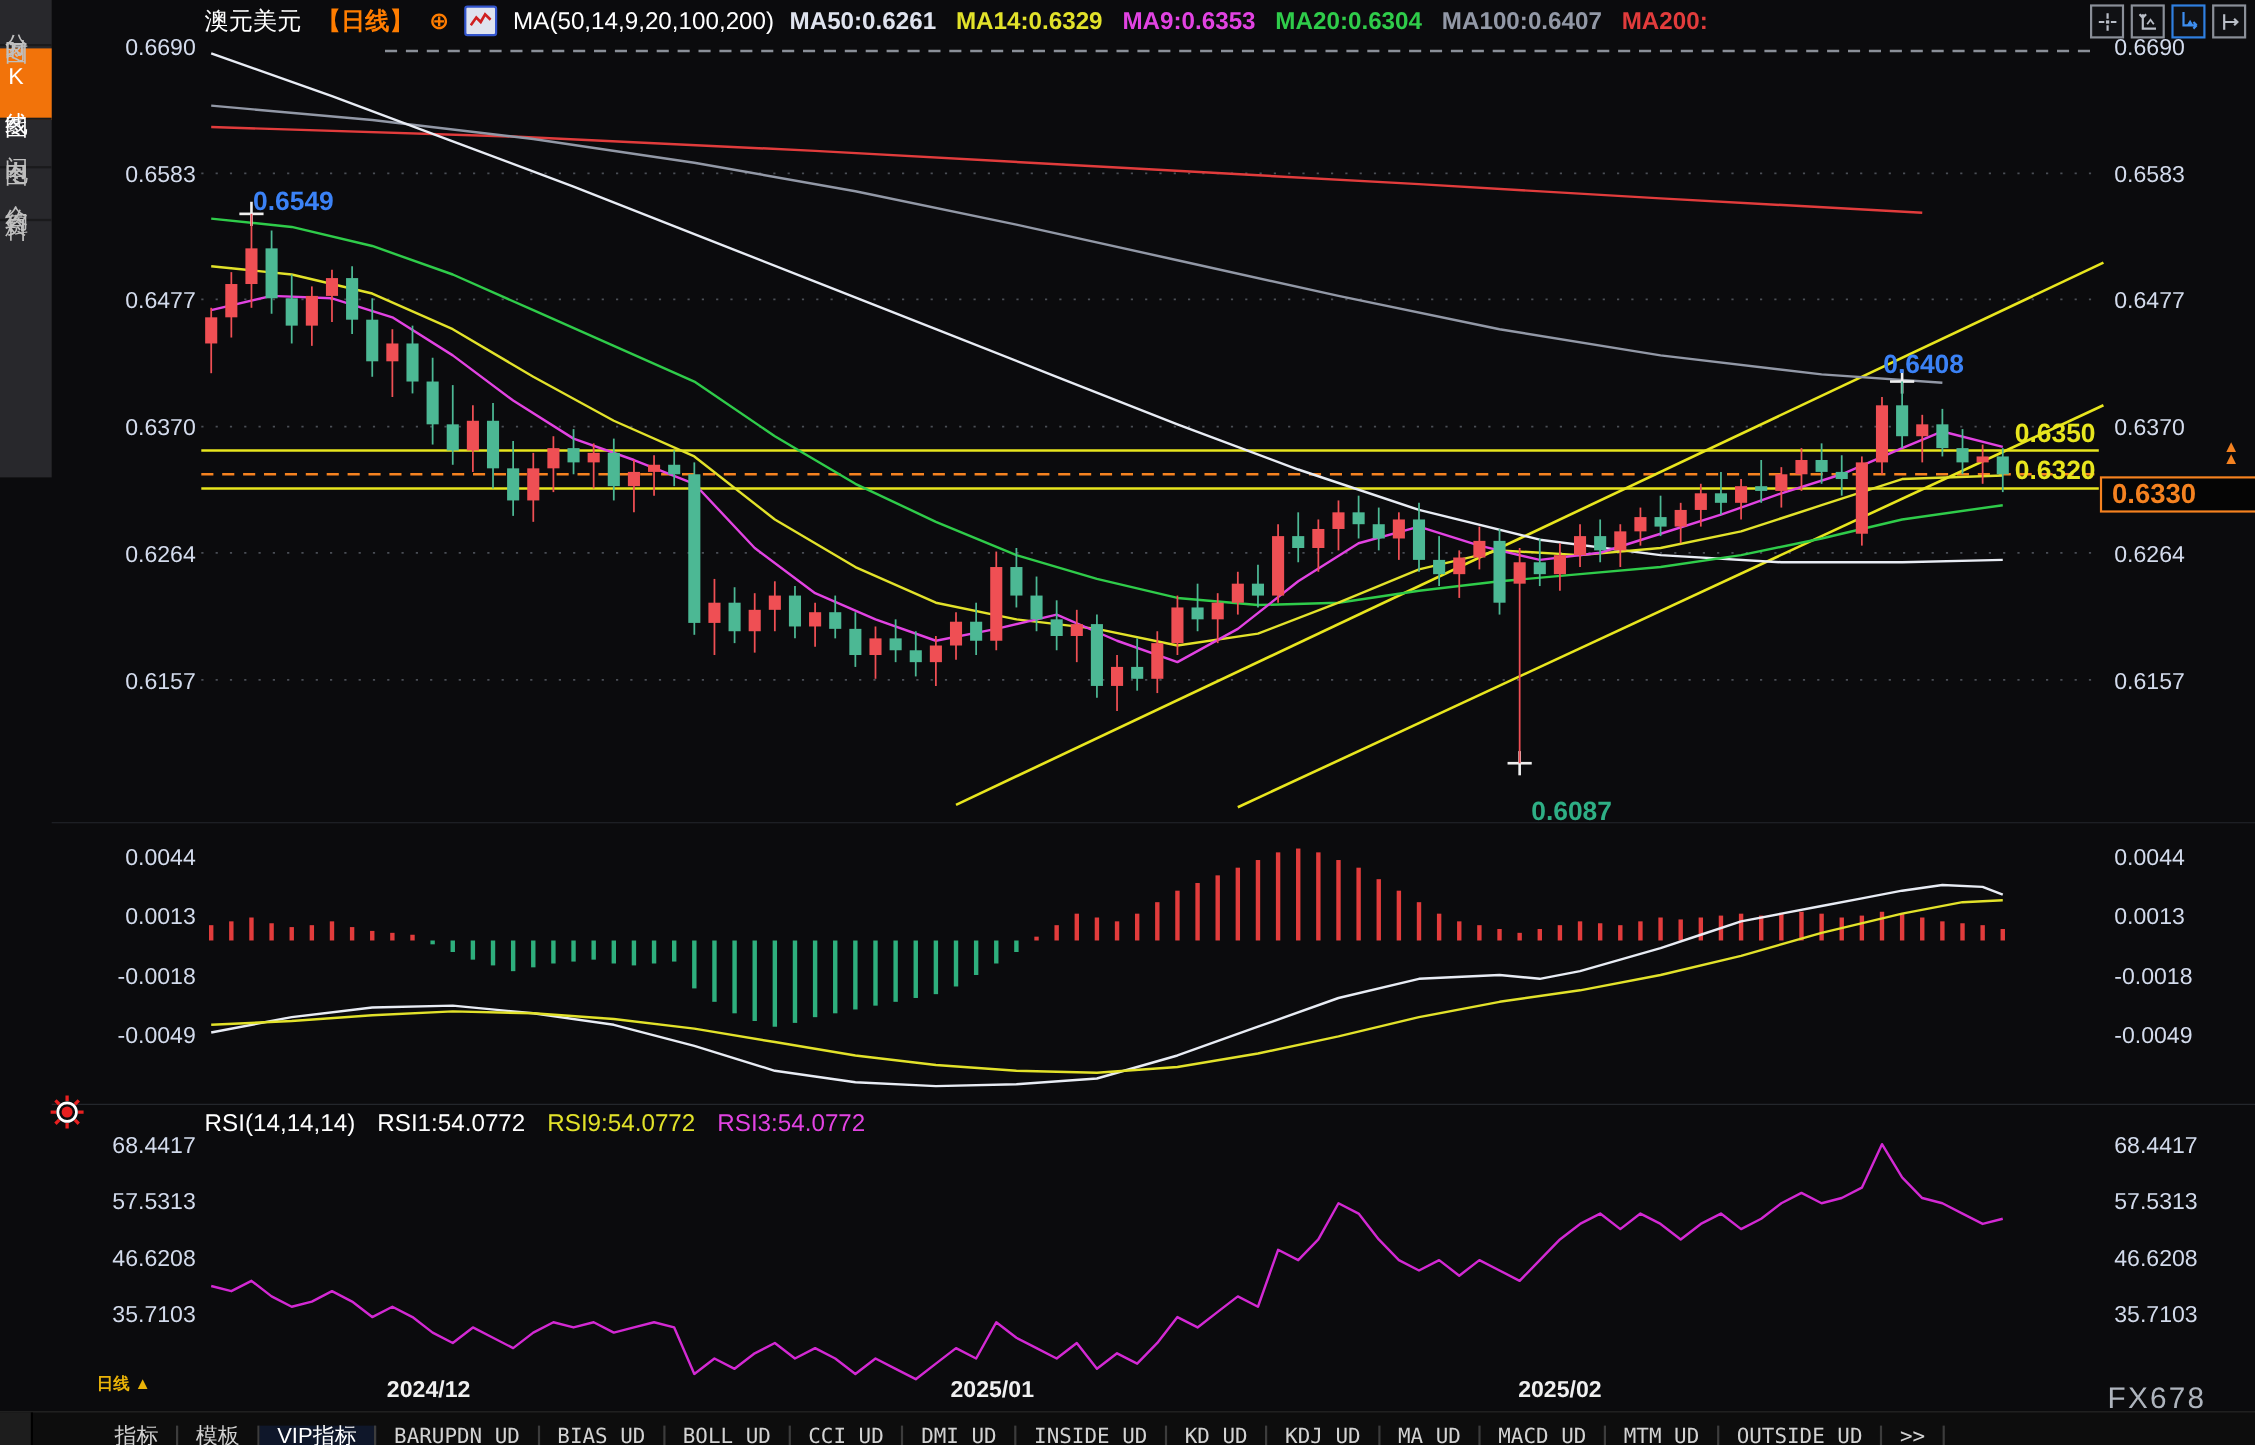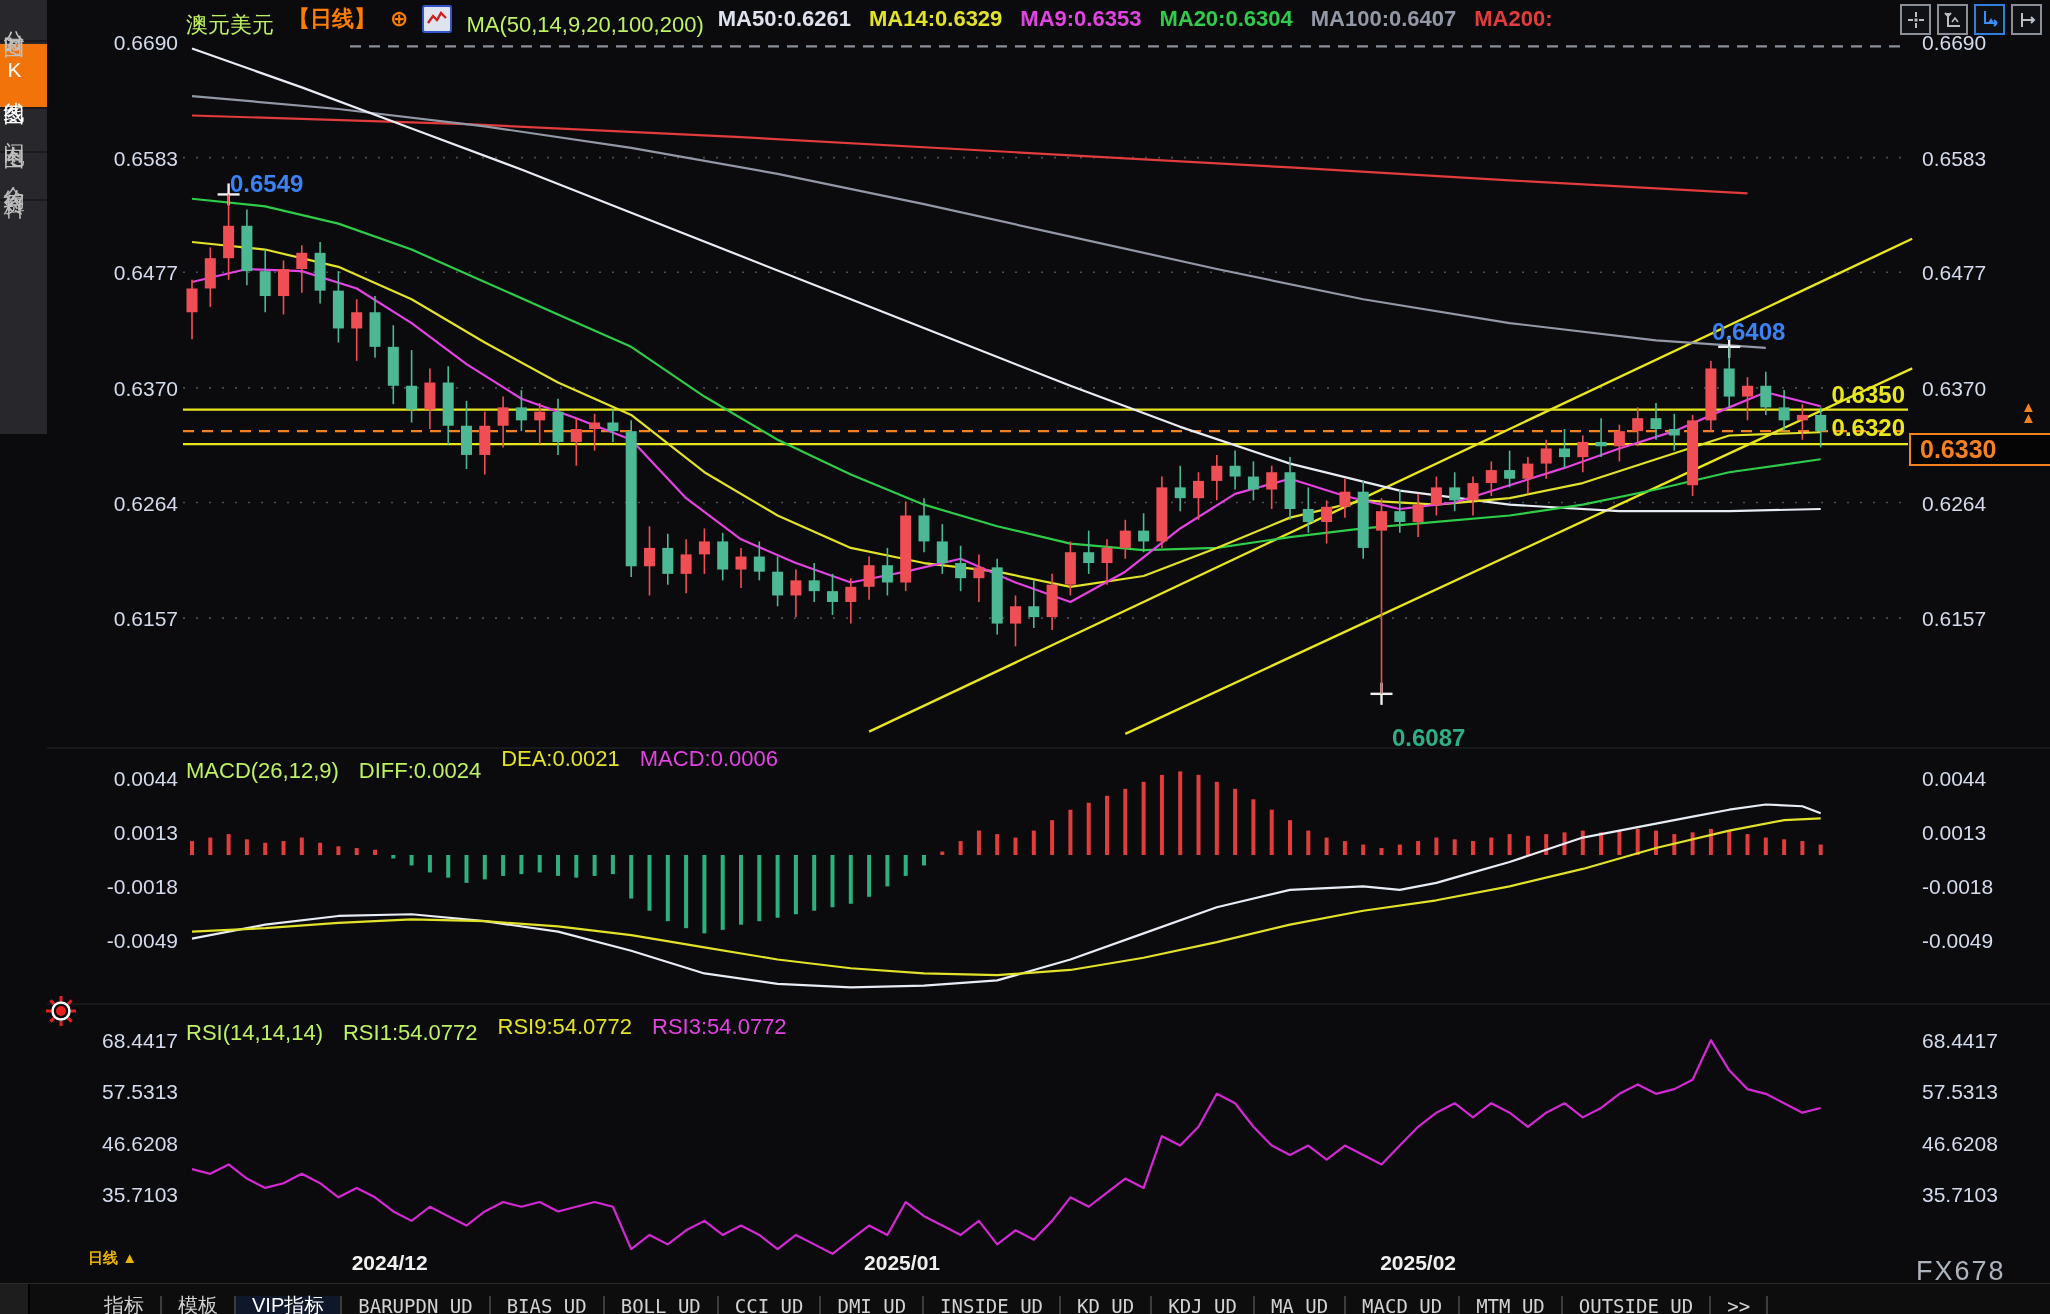--- a/index.html
+++ b/index.html
@@ -13,21 +13,21 @@
   .sidebar{position:absolute;left:0;top:0;width:47px;height:434px;background:#28282c;z-index:6;}
   .side-item{writing-mode:vertical-lr;text-orientation:upright;margin:0 auto 2px auto;
      padding:14px 0;width:47px;text-align:center;color:#bfbfbf;font-size:21px;letter-spacing:4px;
      border-bottom:2px solid #1a1a1c;cursor:pointer;}
   .side-item.active{background:#f2730a;color:#fff;}
 
   
   .chart-header{position:absolute;left:186px;top:5px;height:28px;display:flex;align-items:center;
      gap:14px;font-size:22px;color:#e8e8e8;z-index:5;white-space:nowrap;}
   .c-orange{color:#ff7d00;font-weight:bold;}
-  .c-white{color:#bef264;margin-top:12px;}
+  .c-white{color:#ffffff;}
   .c-yellow{color:#e2e22a;}
   .c-magenta{color:#e243e2;}
   .mini-icon{display:inline-flex;width:26px;height:24px;background:#dfe3ee;border:2px solid #3355cc;
      border-radius:3px;align-items:center;justify-content:center;}
   #ma-values span{margin-right:18px;}
 
   
   .toolbar{position:absolute;right:8px;top:4px;display:flex;gap:6px;z-index:5;}
   .tool-btn{width:27px;height:27px;border:2px solid #8a8f98;display:flex;align-items:center;
      justify-content:center;color:#b9bec7;cursor:pointer;background:#101114;}
@@ -459,26 +459,20 @@
   <div class="ann ann-red" style="left:1712px;top:318px;">0.6408</div>
   <div class="ann ann-teal" style="left:1392px;top:724px;">0.6087</div>
   <div class="ann ann-yellow" style="left:1770px;top:381px;">0.6350</div>
   <div class="ann ann-yellow" style="left:1770px;top:414px;">0.6320</div>
   <div class="price-box">0.6330</div>
   <div class="price-arrows">
     <div>▲</div>
       <div>▲</div>
   </div>
 
-  <div class="ind-header" style="top:746px;">
-    <span class="c-white">MACD(26,12,9)</span>
-    <span class="c-white">DIFF:0.0024</span>
-    <span class="c-yellow">DEA:0.0021</span>
-    <span class="c-magenta">MACD:0.0006</span>
-  </div>
 
   <div class="alert-icon">
     <svg width="34" height="34" viewBox="0 0 34 34">
       <g stroke="#e82020" stroke-width="3">
         <path d="M17 2v5M17 27v5M2 17h5M27 17h5M6.4 6.4l3.5 3.5M24.1 24.1l3.5 3.5M27.6 6.4l-3.5 3.5M9.9 24.1l-3.5 3.5"></path>
       </g>
       <circle cx="17" cy="17" r="8.5" fill="none" stroke="#ffffff" stroke-width="2.5"></circle>
       <circle cx="17" cy="17" r="5" fill="#e82020"></circle>
     </svg>
   </div>

